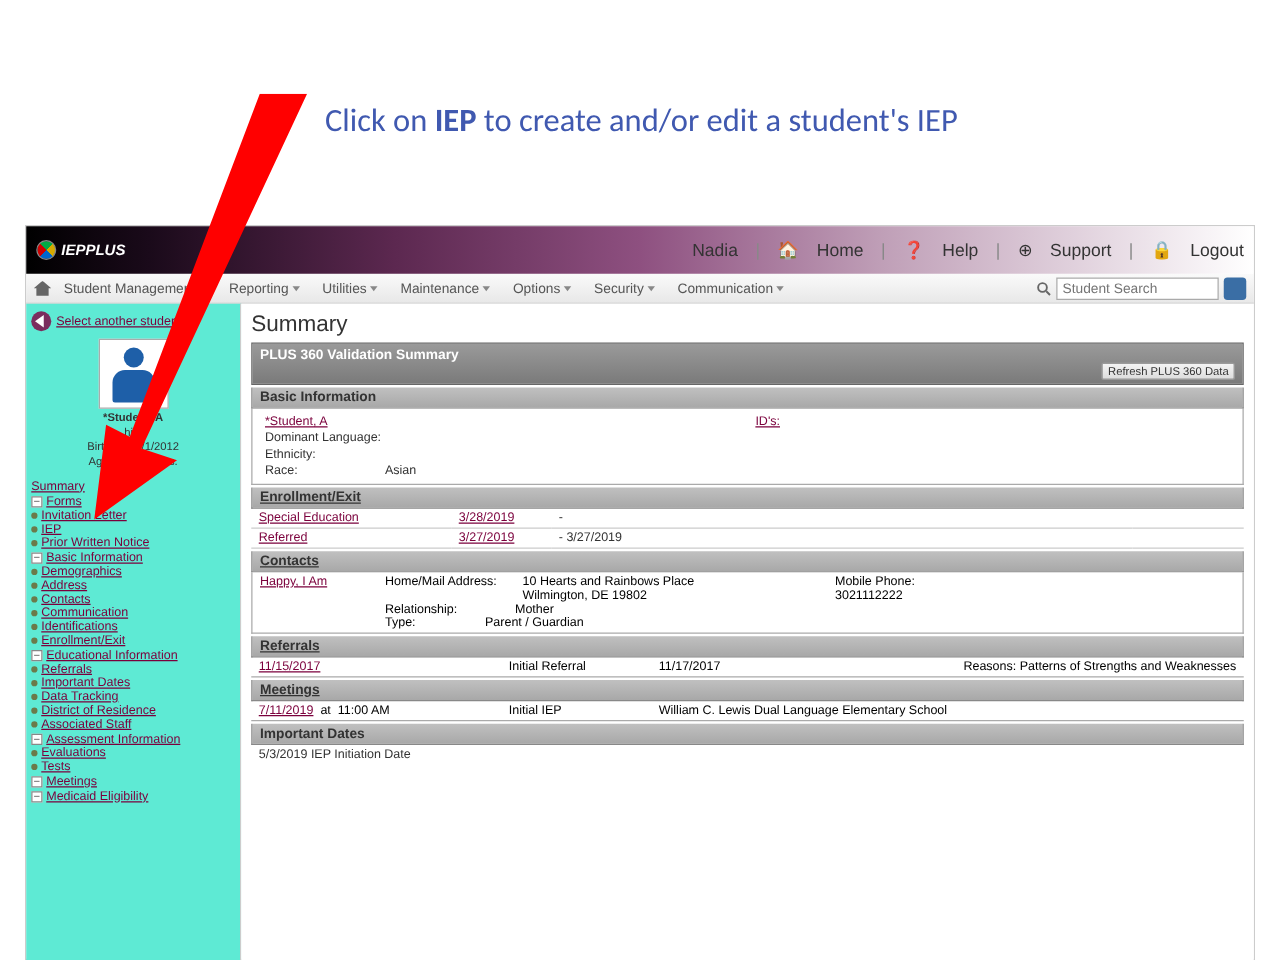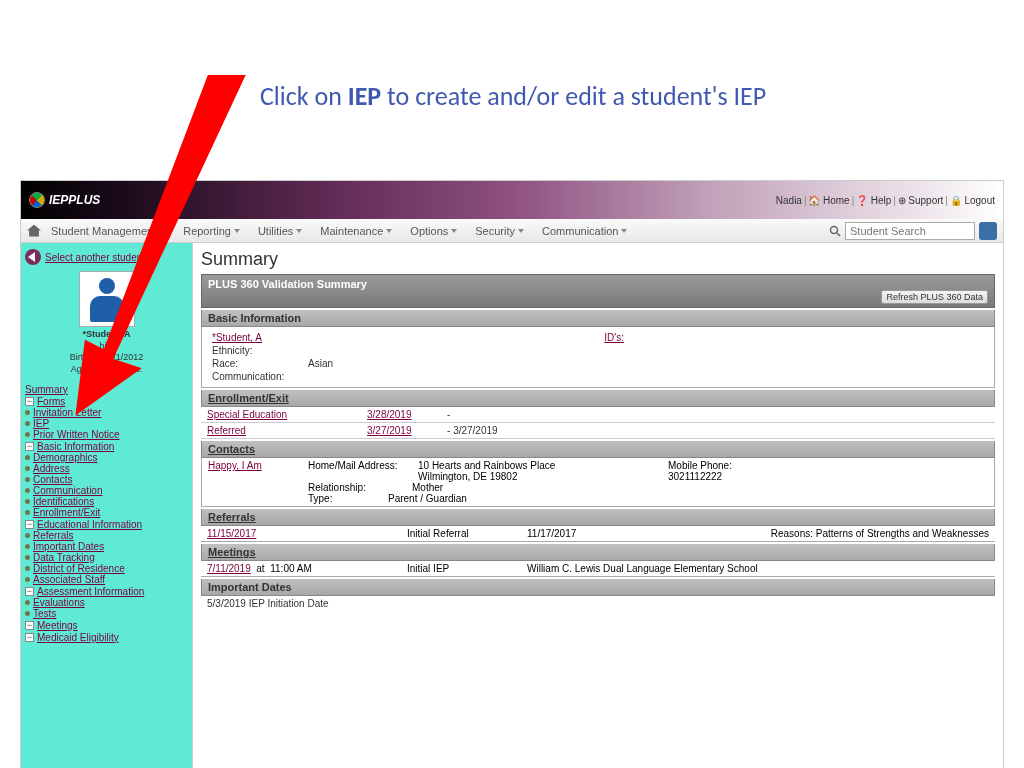--- a/index.html
+++ b/index.html
@@ -5,21 +5,21 @@
 * { box-sizing: border-box; margin: 0; padding: 0; }
 body { font-family: Arial, sans-serif; font-size: 11px; background: #fff; width: 1024px; height: 768px; position: relative; overflow: hidden; }
 .instruction { position: absolute; top: 80px; left: 260px; font-size: 26px; color: #4059b0; font-family: Calibri, sans-serif; }
 .instruction .bold { font-weight: bold; }
 .arrow { position: absolute; top: 75px; left: 70px; width: 200px; height: 350px; pointer-events: none; z-index: 100; }
 .app { position: absolute; top: 180px; left: 20px; right: 20px; bottom: 0; border: 1px solid #ccc; background: #fff; }
 .topbar { height: 38px; background: linear-gradient(to right, #000 0%, #1a0a1a 10%, #5c2850 30%, #8e5080 50%, #c0a0b8 70%, #fff 100%); display: flex; align-items: center; padding: 0 8px; color: #fff; position: relative; }
 .logo-wrap { display: flex; align-items: center; gap: 4px; }
 .logo-circle { width: 16px; height: 16px; border-radius: 50%; background: conic-gradient(from 45deg, #d4aa00 0deg 90deg, #0066cc 90deg 180deg, #cc0000 180deg 270deg, #00aa44 270deg 360deg); border: 1px solid #888; }
 .logo-text { font-weight: bold; font-size: 12px; font-style: italic; color: #fff; }
-.topbar-right { margin-left: auto; display: flex; align-items: center; gap: 2px; color: #333; font-size: 10px; }
+.topbar-right { margin-left: auto; display: flex; align-items: center; gap: 14px; color: #333; font-size: 14px; }
 .topbar-right .sep { color: #888; }
 .topbar-right a { color: #333; text-decoration: none; }
 .menubar { height: 24px; background: linear-gradient(#fafafa, #e8e8e8); border-bottom: 1px solid #ccc; display: flex; align-items: center; padding: 0 6px; gap: 2px; }
 .menu-home { width: 14px; height: 12px; background: #666; clip-path: polygon(50% 0, 100% 50%, 85% 50%, 85% 100%, 15% 100%, 15% 50%, 0 50%); }
 .menu-item { padding: 4px 8px; color: #555; font-size: 11px; cursor: pointer; display: flex; align-items: center; gap: 3px; }
 .menu-caret { width: 0; height: 0; border-left: 3px solid transparent; border-right: 3px solid transparent; border-top: 4px solid #888; }
 .menubar-right { margin-left: auto; display: flex; align-items: center; gap: 4px; }
 .search-box { border: 1px solid #aaa; padding: 2px 4px; width: 130px; font-size: 11px; }
 .mag { width: 12px; height: 12px; }
 .user-ico { width: 18px; height: 18px; background: #3a6ea5; border-radius: 3px; }
@@ -284,30 +284,30 @@
         <button class="refresh-btn">Refresh PLUS 360 Data</button>
       </div>
 
       <div class="sub-hdr"><span>Basic Information</span></div>
       <div class="panel info-panel">
         <div class="panel-row">
             <span class="lbl"><a href="#" class="link">*Student, A</a></span>
           <a href="#" class="link ids-link">ID's:</a>
         </div>
         <div class="panel-row">
+            <span class="lbl">Dominant Language:</span>
+            <span class="val"></span>
+          </div>
+        <div class="panel-row">
             <span class="lbl">Ethnicity:</span>
             <span class="val"></span>
           </div>
         <div class="panel-row">
             <span class="lbl">Race:</span>
             <span class="val">Asian</span>
-          </div>
-        <div class="panel-row">
-            <span class="lbl">Communication:</span>
-            <span class="val"></span>
           </div>
       </div>
 
       <div class="sub-hdr"><a href="#">Enrollment/Exit</a></div>
       <table class="tbl">
         <tbody>
             <tr>
               <td style="width:160px"><a href="#">Special Education</a></td>
               <td style="width:80px"><a href="#">3/28/2019</a></td>
               <td>-</td>

